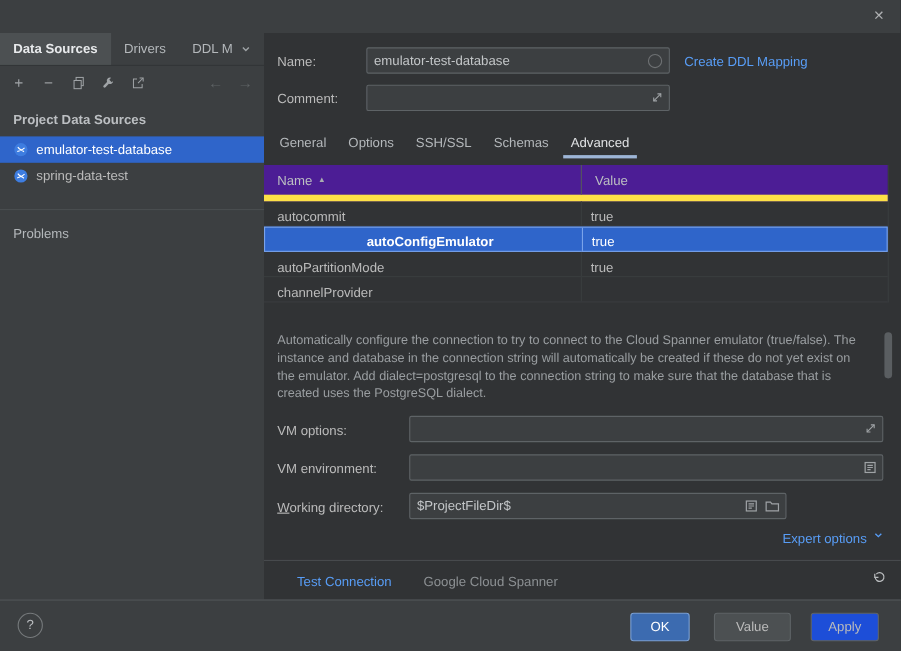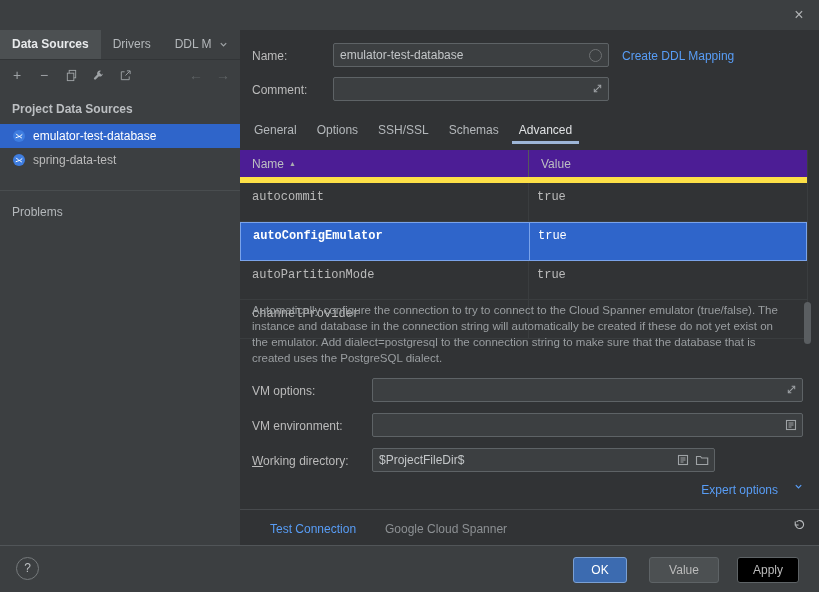--- a/index.html
+++ b/index.html
@@ -51,52 +51,52 @@
   .tab{padding:0 10px;line-height:25px;color:#b4b8bb;position:relative;cursor:pointer;white-space:nowrap;}
   .tab.active{color:#dfe1e3;}
   .tab.active::after{content:"";position:absolute;left:3px;right:3px;bottom:0;height:3px;background:#9db5d6;}
 
   
   .ptable{position:absolute;left:0;top:120px;width:568px;border-right:1px solid #3a3d3f;box-sizing:border-box;}
   .t-head{height:27px;background:#4c1d95;display:flex;border-bottom:6px solid #fde047;color:#bcbfc2;cursor:pointer;}
   .t-hc-name{width:288px;padding-left:12px;box-sizing:border-box;display:flex;align-items:center;gap:5px;}
   .t-hc-value{flex:1;padding-left:12px;border-left:1px solid #55585b;display:flex;align-items:center;}
   .sort-arrow{font-size:7px;color:#a9adb0;}
-  .t-row{height:39px;display:flex;border-bottom:1px solid #3a3d3f;box-sizing:border-box;cursor:pointer;font-family:Liberation Mono, monospace;}
+  .t-row{height:23px;display:flex;border-bottom:1px solid #3a3d3f;box-sizing:border-box;cursor:pointer;}
   .t-cell-name{width:288px;padding-left:12px;box-sizing:border-box;line-height:28px;overflow:hidden;}
   .t-cell-value{flex:1;padding-left:8px;border-left:1px solid #3a3d3f;line-height:28px;overflow:hidden;}
   .t-row.selected{background:#2f65ca;color:#ffffff;border:1px solid #7aa3ea;}
-  .t-row.selected .t-cell-name{font-weight:bold;line-height:26px;}
+  .t-row.selected .t-cell-name{font-weight:bold;line-height:26px;text-align:center;}
   .t-row.selected .t-cell-value{border-left:1px solid #7aa3ea;line-height:26px;}
 
   .desc{position:absolute;left:0;top:270px;width:568px;height:64px;padding:2px 22px 0 12px;
         box-sizing:border-box;color:#9a9ea1;font-size:11.5px;line-height:16px;overflow:hidden;}
   .desc-scroll{position:absolute;left:564px;top:272px;width:7px;height:42px;background:#5a5e61;
                border-radius:4px;cursor:pointer;}
 
   .mnemonic{display:inline-block;}
   .mnemonic::first-letter{text-decoration:underline;}
 
-  .expert{position:absolute;right:16px;top:452px;display:flex;align-items:flex-start;gap:16px;
+  .expert{position:absolute;right:16px;top:452px;display:flex;align-items:flex-start;gap:6px;
           color:#589df6;cursor:pointer;line-height:16px;}
   .sep2{position:absolute;left:0;top:479px;width:579px;border-top:1px solid #474a4d;}
   .test-link{position:absolute;left:12px;top:490px;line-height:18px;margin-left:18px;}
   .driver-name{position:absolute;left:145px;top:490px;line-height:18px;color:#8c9093;}
   .undo{position:absolute;right:14px;top:489px;color:#b9bcbe;cursor:pointer;}
 
   
   .bottombar{position:absolute;left:0;top:545px;width:819px;height:47px;background:#3c3f41;
              border-top:1px solid #515558;box-sizing:border-box;}
   .help{position:absolute;left:16px;top:11px;width:21px;height:21px;border:1px solid #767a7c;
         border-radius:50%;text-align:center;line-height:21px;color:#bcbfc2;cursor:pointer;}
   .btn{position:absolute;top:11px;height:26px;border-radius:3px;font:inherit;display:flex;
        align-items:center;justify-content:center;box-sizing:border-box;cursor:pointer;}
   .btn-ok{left:573px;width:54px;background:#3c6bb0;border:1px solid #7aa0d4;color:#ffffff;}
   .btn-cancel{left:649px;width:70px;background:#4c5052;border:1px solid #5e6366;color:#bbbbbb;}
-  .btn-apply{left:737px;width:62px;background:#000000;border:1px solid #5e6366;color:#bbbbbb;}
+  .btn-apply{left:737px;width:62px;background:#1d4ed8;border:1px solid #5e6366;color:#bbbbbb;}
 </style>
 </head>
 <body>
 
 <div class="app">
 
   <div class="titlebar">
     <div class="close-btn">×</div>
   </div>
 

